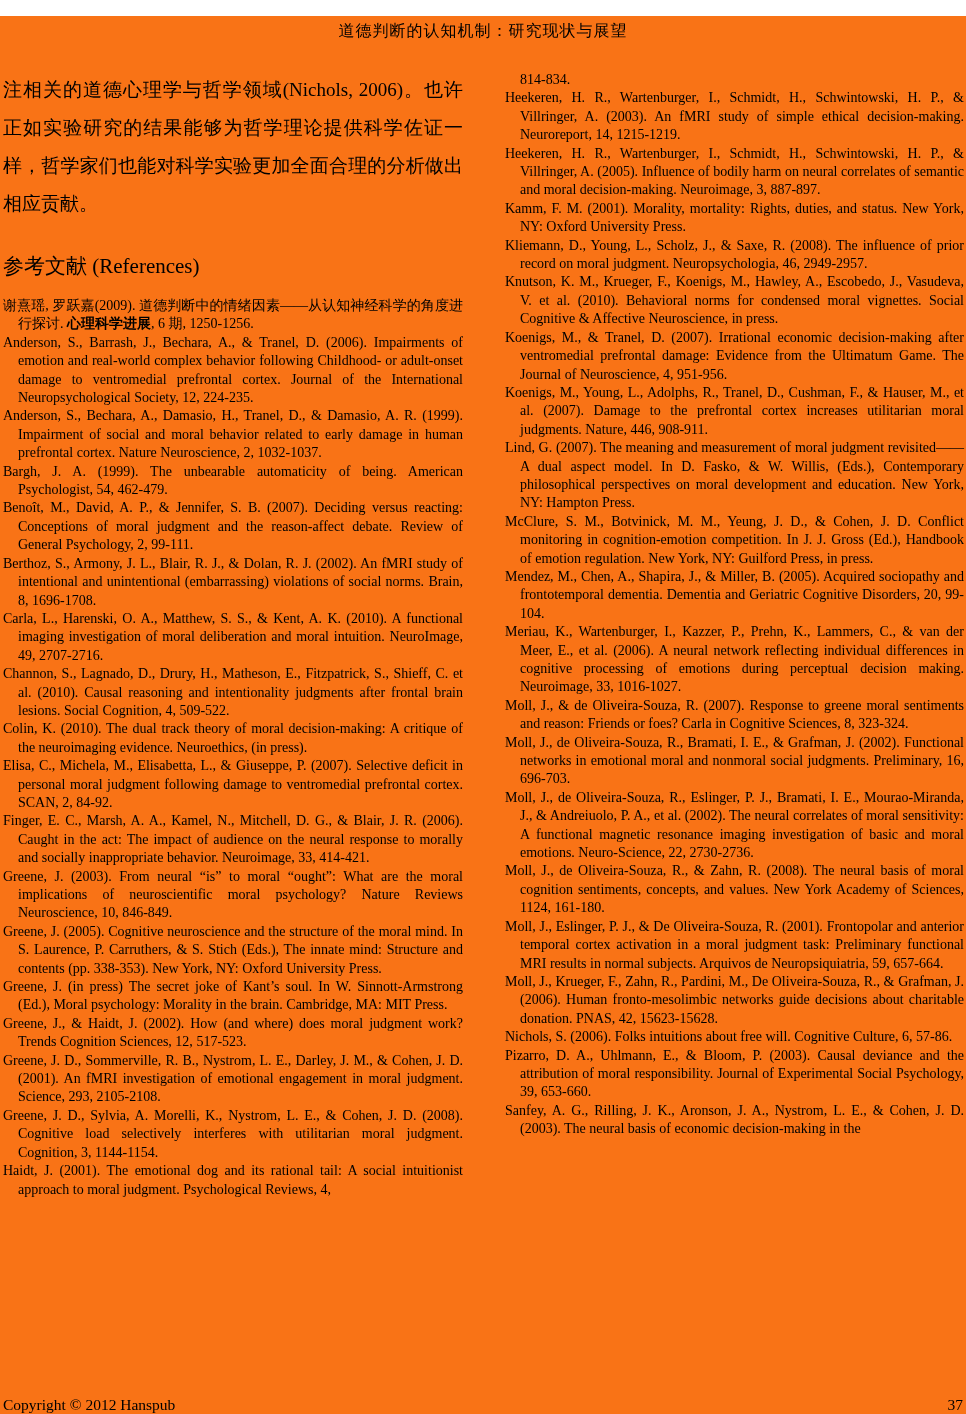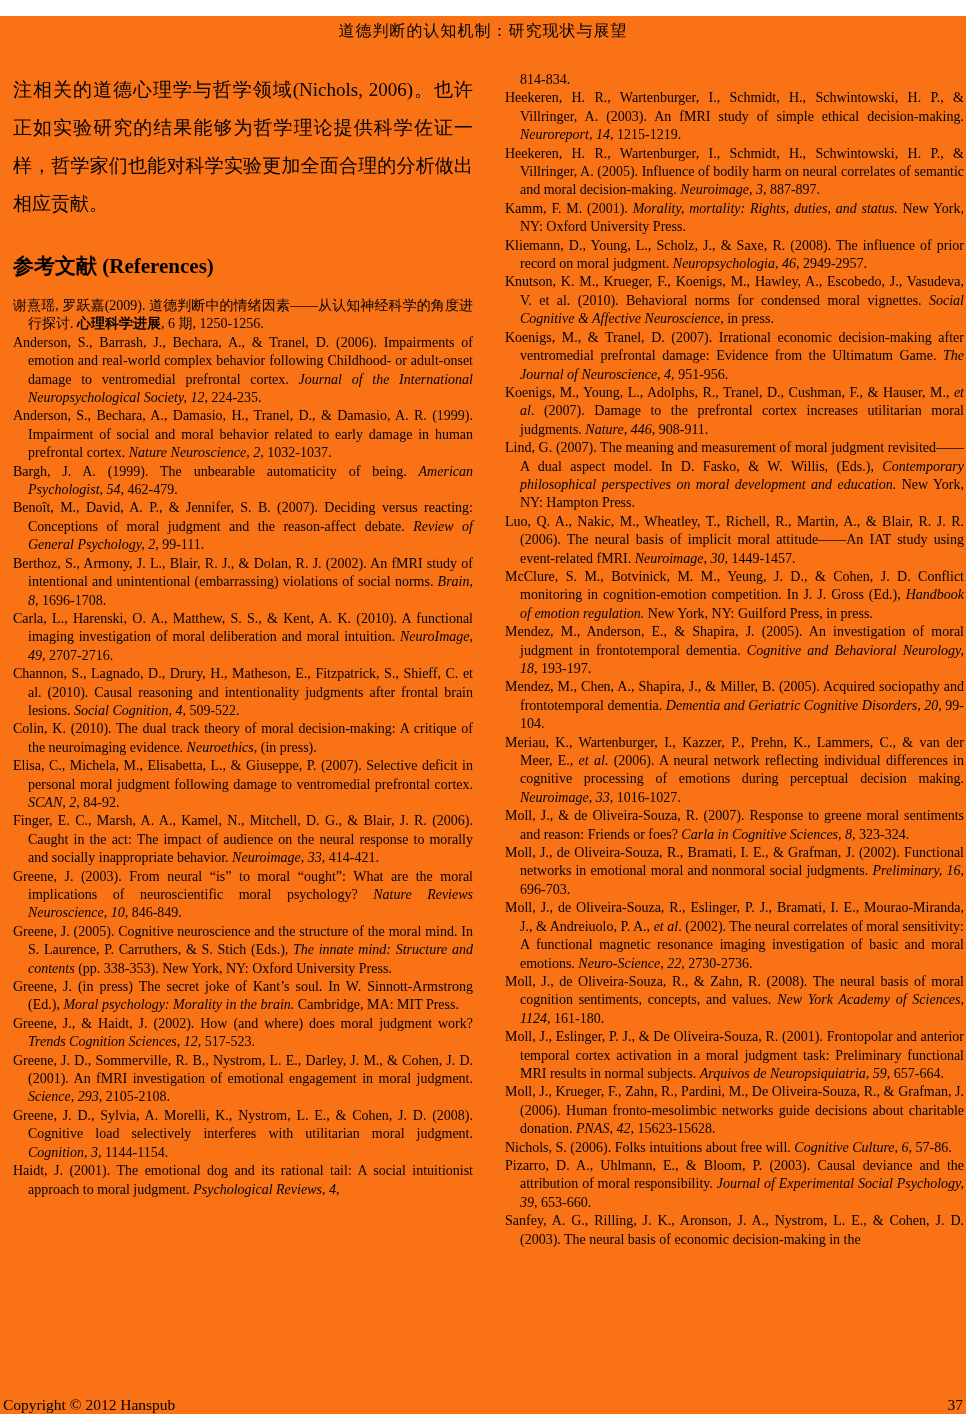--- a/index.html
+++ b/index.html
@@ -7,35 +7,35 @@
   body { font-family:"Liberation Serif","DejaVu Serif",serif; color:#000; }
   .page {
     position:relative; width:966px; height:1414px; background:#f97316;
     overflow:hidden; margin:16px auto;
   }
   .page-header {
     position:absolute; top:5px; left:0; width:100%;
     text-align:center; font-size:16px; letter-spacing:1px;
   }
   .col { position:absolute; top:55px; }
-  .col-left  { left:13px;  width:460px; }
+  .col-left  { left:3px;  width:460px; }
   .col-right { left:505px; width:459px; }
   .intro-paragraph {
     font-size:19px; line-height:38px; text-align:justify;
   }
   .refs-heading {
-    margin-top:29px; font-size:21px; font-weight:bold;
+    margin-top:29px; font-size:21px; font-weight:normal;
   }
   .ref-list {
     margin-top:17px; font-size:14px; line-height:18.4px; text-align:justify;
   }
   .col-right .ref-list { margin-top:0; }
   .ref-entry { padding-left:15px; text-indent:-15px; }
   .ref-entry.cont { text-indent:0; }
-  .ref-entry .it { font-style:italic; }
+  .ref-entry .it { }
   .ref-entry .bd { font-weight:bold; }
   .page-footer {
     position:absolute; left:3px; right:3px; top:1380px;
     display:flex; justify-content:space-between; align-items:flex-start;
     font-size:15.5px;
   }
 </style>
 </head>
 <body>
 
@@ -72,23 +72,21 @@
     <div class="ref-list">
         <div class="ref-entry cont"><span>814-834.</span></div>
         <div class="ref-entry"><span>Heekeren, H. R., Wartenburger, I., Schmidt, H., Schwintowski, H. P., &amp; Villringer, A. (2003). An fMRI study of simple ethical decision-making. </span><span class="it">Neuroreport, 14,</span><span> 1215-1219.</span></div>
         <div class="ref-entry"><span>Heekeren, H. R., Wartenburger, I., Schmidt, H., Schwintowski, H. P., &amp; Villringer, A. (2005). Influence of bodily harm on neural correlates of semantic and moral decision-making. </span><span class="it">Neuroimage, 3,</span><span> 887-897.</span></div>
         <div class="ref-entry"><span>Kamm, F. M. (2001). </span><span class="it">Morality, mortality: Rights, duties, and status.</span><span> New York, NY: Oxford University Press.</span></div>
         <div class="ref-entry"><span>Kliemann, D., Young, L., Scholz, J., &amp; Saxe, R. (2008). The influence of prior record on moral judgment. </span><span class="it">Neuropsychologia, 46,</span><span> 2949-2957.</span></div>
         <div class="ref-entry"><span>Knutson, K. M., Krueger, F., Koenigs, M., Hawley, A., Escobedo, J., Vasudeva, V. et al. (2010). Behavioral norms for condensed moral vignettes. </span><span class="it">Social Cognitive &amp; Affective Neuroscience,</span><span> in press.</span></div>
         <div class="ref-entry"><span>Koenigs, M., &amp; Tranel, D. (2007). Irrational economic decision-making after ventromedial prefrontal damage: Evidence from the Ultimatum Game. </span><span class="it">The Journal of Neuroscience, 4,</span><span> 951-956.</span></div>
         <div class="ref-entry"><span>Koenigs, M., Young, L., Adolphs, R., Tranel, D., Cushman, F., &amp; Hauser, M., </span><span class="it">et al</span><span>. (2007). Damage to the prefrontal cortex increases utilitarian moral judgments. </span><span class="it">Nature, 446,</span><span> 908-911.</span></div>
         <div class="ref-entry"><span>Lind, G. (2007). The meaning and measurement of moral judgment revisited——A dual aspect model. In D. Fasko, &amp; W. Willis, (Eds.), </span><span class="it">Contemporary philosophical perspectives on moral development and education.</span><span> New York, NY: Hampton Press.</span></div>
-        <div class="ref-entry"><span>Luo, Q. A., Nakic, M., Wheatley, T., Richell, R., Martin, A., &amp; Blair, R. J. R. (2006). The neural basis of implicit moral attitude——An IAT study using event-related fMRI. </span><span class="it">Neuroimage, 30,</span><span> 1449-1457.</span></div>
         <div class="ref-entry"><span>McClure, S. M., Botvinick, M. M., Yeung, J. D., &amp; Cohen, J. D. Conflict monitoring in cognition-emotion competition. In J. J. Gross (Ed.), </span><span class="it">Handbook of emotion regulation.</span><span> New York, NY: Guilford Press, in press.</span></div>
-        <div class="ref-entry"><span>Mendez, M., Anderson, E., &amp; Shapira, J. (2005). An investigation of moral judgment in frontotemporal dementia. </span><span class="it">Cognitive and Behavioral Neurology, 18,</span><span> 193-197.</span></div>
         <div class="ref-entry"><span>Mendez, M., Chen, A., Shapira, J., &amp; Miller, B. (2005). Acquired sociopathy and frontotemporal dementia. </span><span class="it">Dementia and Geriatric Cognitive Disorders, 20,</span><span> 99-104.</span></div>
         <div class="ref-entry"><span>Meriau, K., Wartenburger, I., Kazzer, P., Prehn, K., Lammers, C., &amp; van der Meer, E., </span><span class="it">et al</span><span>. (2006). A neural network reflecting individual differences in cognitive processing of emotions during perceptual decision making. </span><span class="it">Neuroimage, 33,</span><span> 1016-1027.</span></div>
         <div class="ref-entry"><span>Moll, J., &amp; de Oliveira-Souza, R. (2007). Response to greene moral sentiments and reason: Friends or foes? </span><span class="it">Carla in Cognitive Sciences, 8,</span><span> 323-324.</span></div>
         <div class="ref-entry"><span>Moll, J., de Oliveira-Souza, R., Bramati, I. E., &amp; Grafman, J. (2002). Functional networks in emotional moral and nonmoral social judgments. </span><span class="it">Preliminary, 16,</span><span> 696-703.</span></div>
         <div class="ref-entry"><span>Moll, J., de Oliveira-Souza, R., Eslinger, P. J., Bramati, I. E., Mourao-Miranda, J., &amp; Andreiuolo, P. A., </span><span class="it">et al</span><span>. (2002). The neural correlates of moral sensitivity: A functional magnetic resonance imaging investigation of basic and moral emotions. </span><span class="it">Neuro-Science, 22,</span><span> 2730-2736.</span></div>
         <div class="ref-entry"><span>Moll, J., de Oliveira-Souza, R., &amp; Zahn, R. (2008). The neural basis of moral cognition sentiments, concepts, and values. </span><span class="it">New York Academy of Sciences, 1124,</span><span> 161-180.</span></div>
         <div class="ref-entry"><span>Moll, J., Eslinger, P. J., &amp; De Oliveira-Souza, R. (2001). Frontopolar and anterior temporal cortex activation in a moral judgment task: Preliminary functional MRI results in normal subjects. </span><span class="it">Arquivos de Neuropsiquiatria, 59,</span><span> 657-664.</span></div>
         <div class="ref-entry"><span>Moll, J., Krueger, F., Zahn, R., Pardini, M., De Oliveira-Souza, R., &amp; Grafman, J. (2006). Human fronto-mesolimbic networks guide decisions about charitable donation. </span><span class="it">PNAS, 42,</span><span> 15623-15628.</span></div>
         <div class="ref-entry"><span>Nichols, S. (2006). Folks intuitions about free will. </span><span class="it">Cognitive Culture, 6,</span><span> 57-86.</span></div>
         <div class="ref-entry"><span>Pizarro, D. A., Uhlmann, E., &amp; Bloom, P. (2003). Causal deviance and the attribution of moral responsibility. </span><span class="it">Journal of Experimental Social Psychology, 39,</span><span> 653-660.</span></div>

